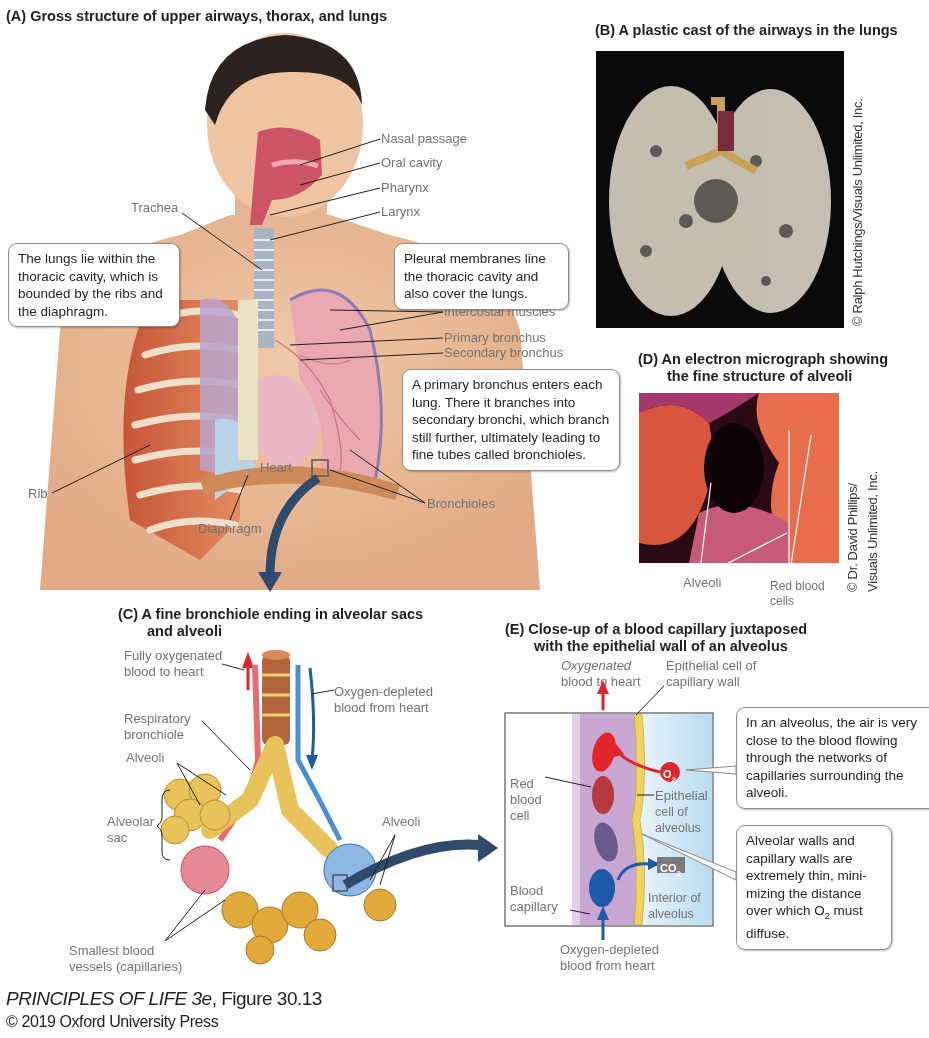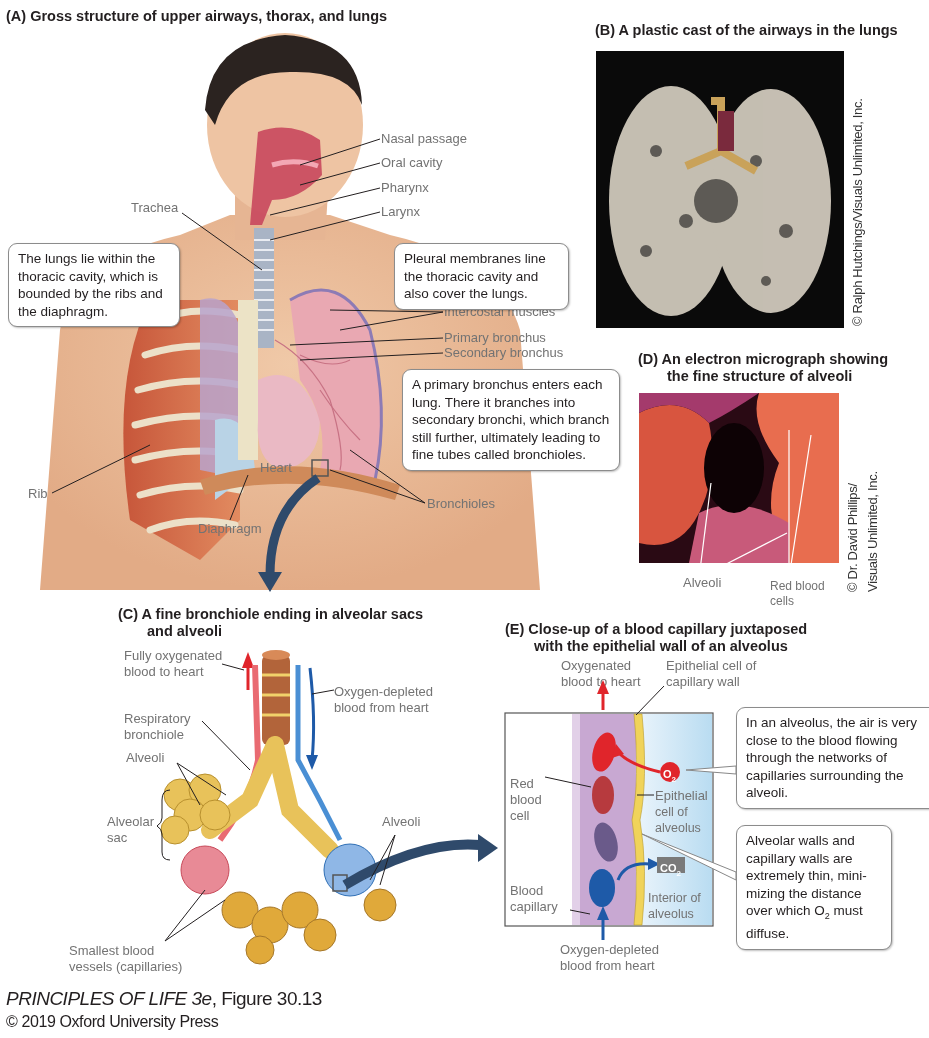--- a/index.html
+++ b/index.html
@@ -251,21 +251,21 @@
 <div class="label" style="left:126px; top:750px;">Alveoli</div>
 <div class="label" style="left:107px; top:814px;">Alveolar</div>
 <div class="label" style="left:107px; top:830px;">sac</div>
 <div class="label" style="left:382px; top:814px;">Alveoli</div>
 <div class="label" style="left:69px; top:943px;">Smallest blood</div>
 <div class="label" style="left:69px; top:959px;">vessels (capillaries)</div>
 
 <div class="panel-title" style="left:505px; top:621px;">(E)  Close-up of a blood capillary juxtaposed</div>
 <div class="panel-title" style="left:534px; top:638px;">with the epithelial wall of an alveolus</div>
 
-<div class="label" style="left:561px; top:658px;">Oxygenated</div>
+<div class="label" style="left:561px; top:658px;font-style:italic;">Oxygenated</div>
 <div class="label" style="left:561px; top:674px;">blood to heart</div>
 <div class="label" style="left:666px; top:658px;">Epithelial cell of</div>
 <div class="label" style="left:666px; top:674px;text-align:center;">capillary wall</div>
 
 <svg style="left:0; top:0;" width="929" height="1038">
   <defs>
     <linearGradient id="alvbg" x1="0" y1="0" x2="1" y2="0">
       <stop offset="0%" stop-color="#e8f3fb"></stop>
         <stop offset="100%" stop-color="#b9dcf1"></stop>
     </linearGradient>

